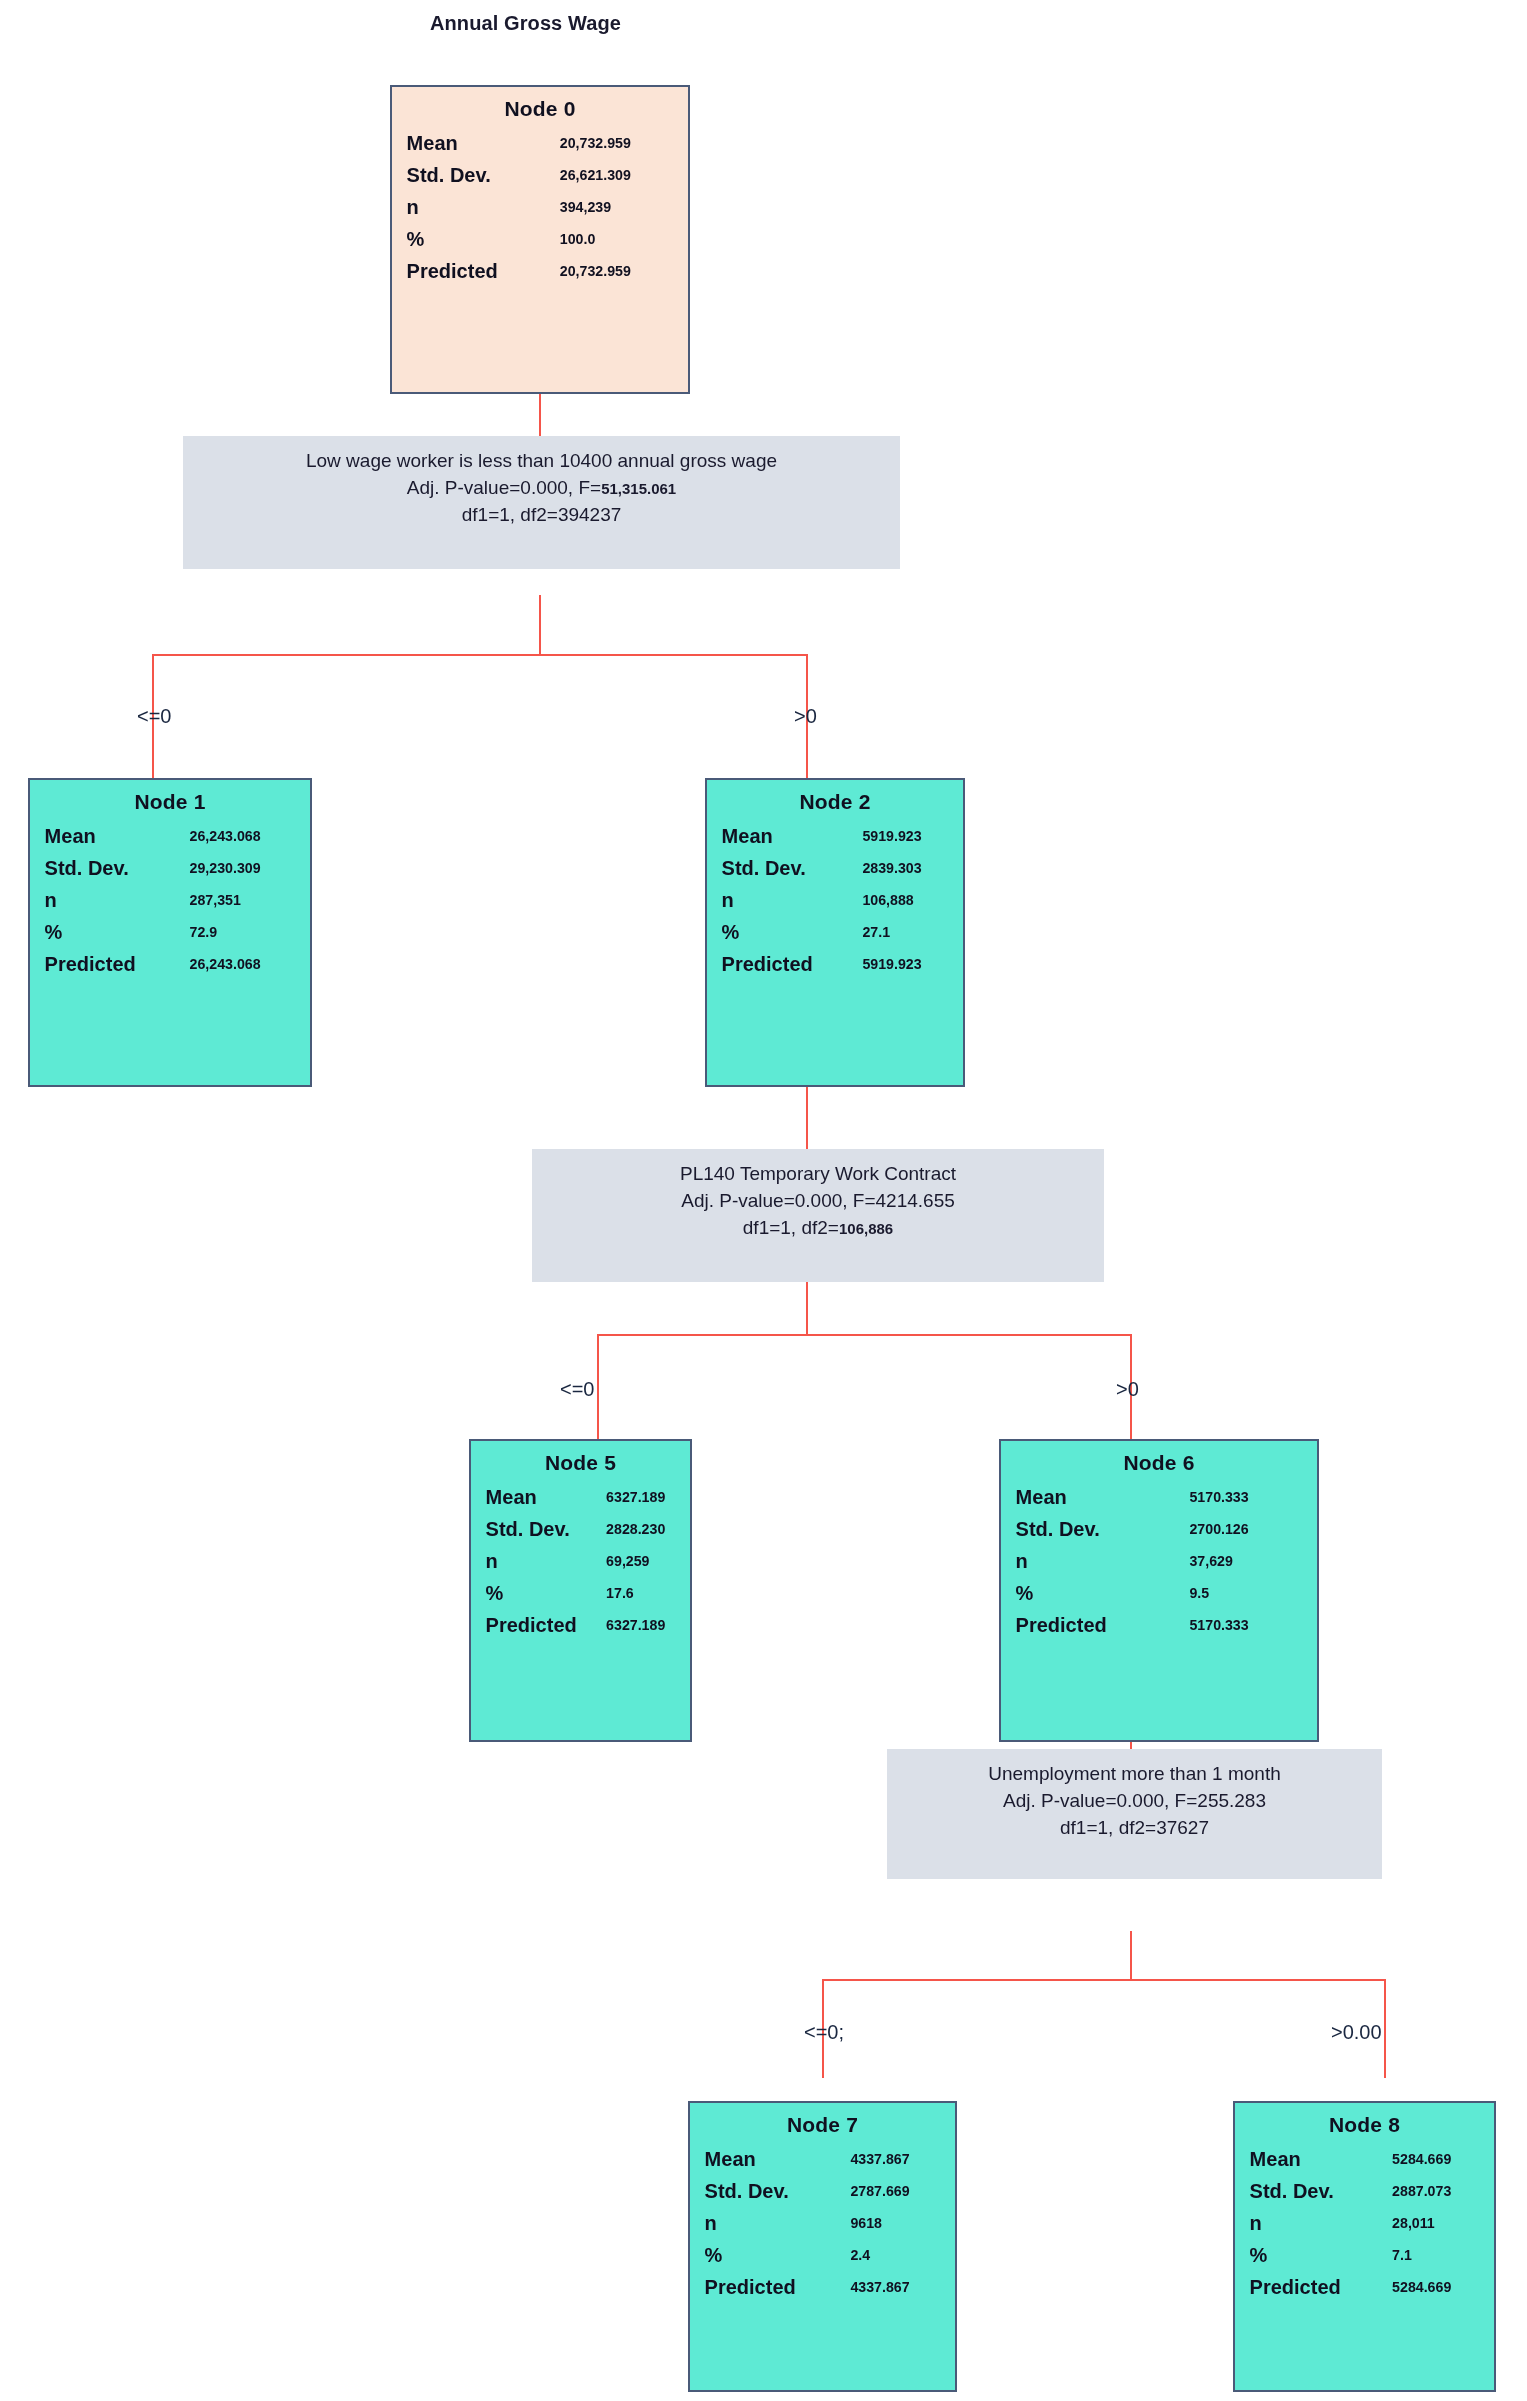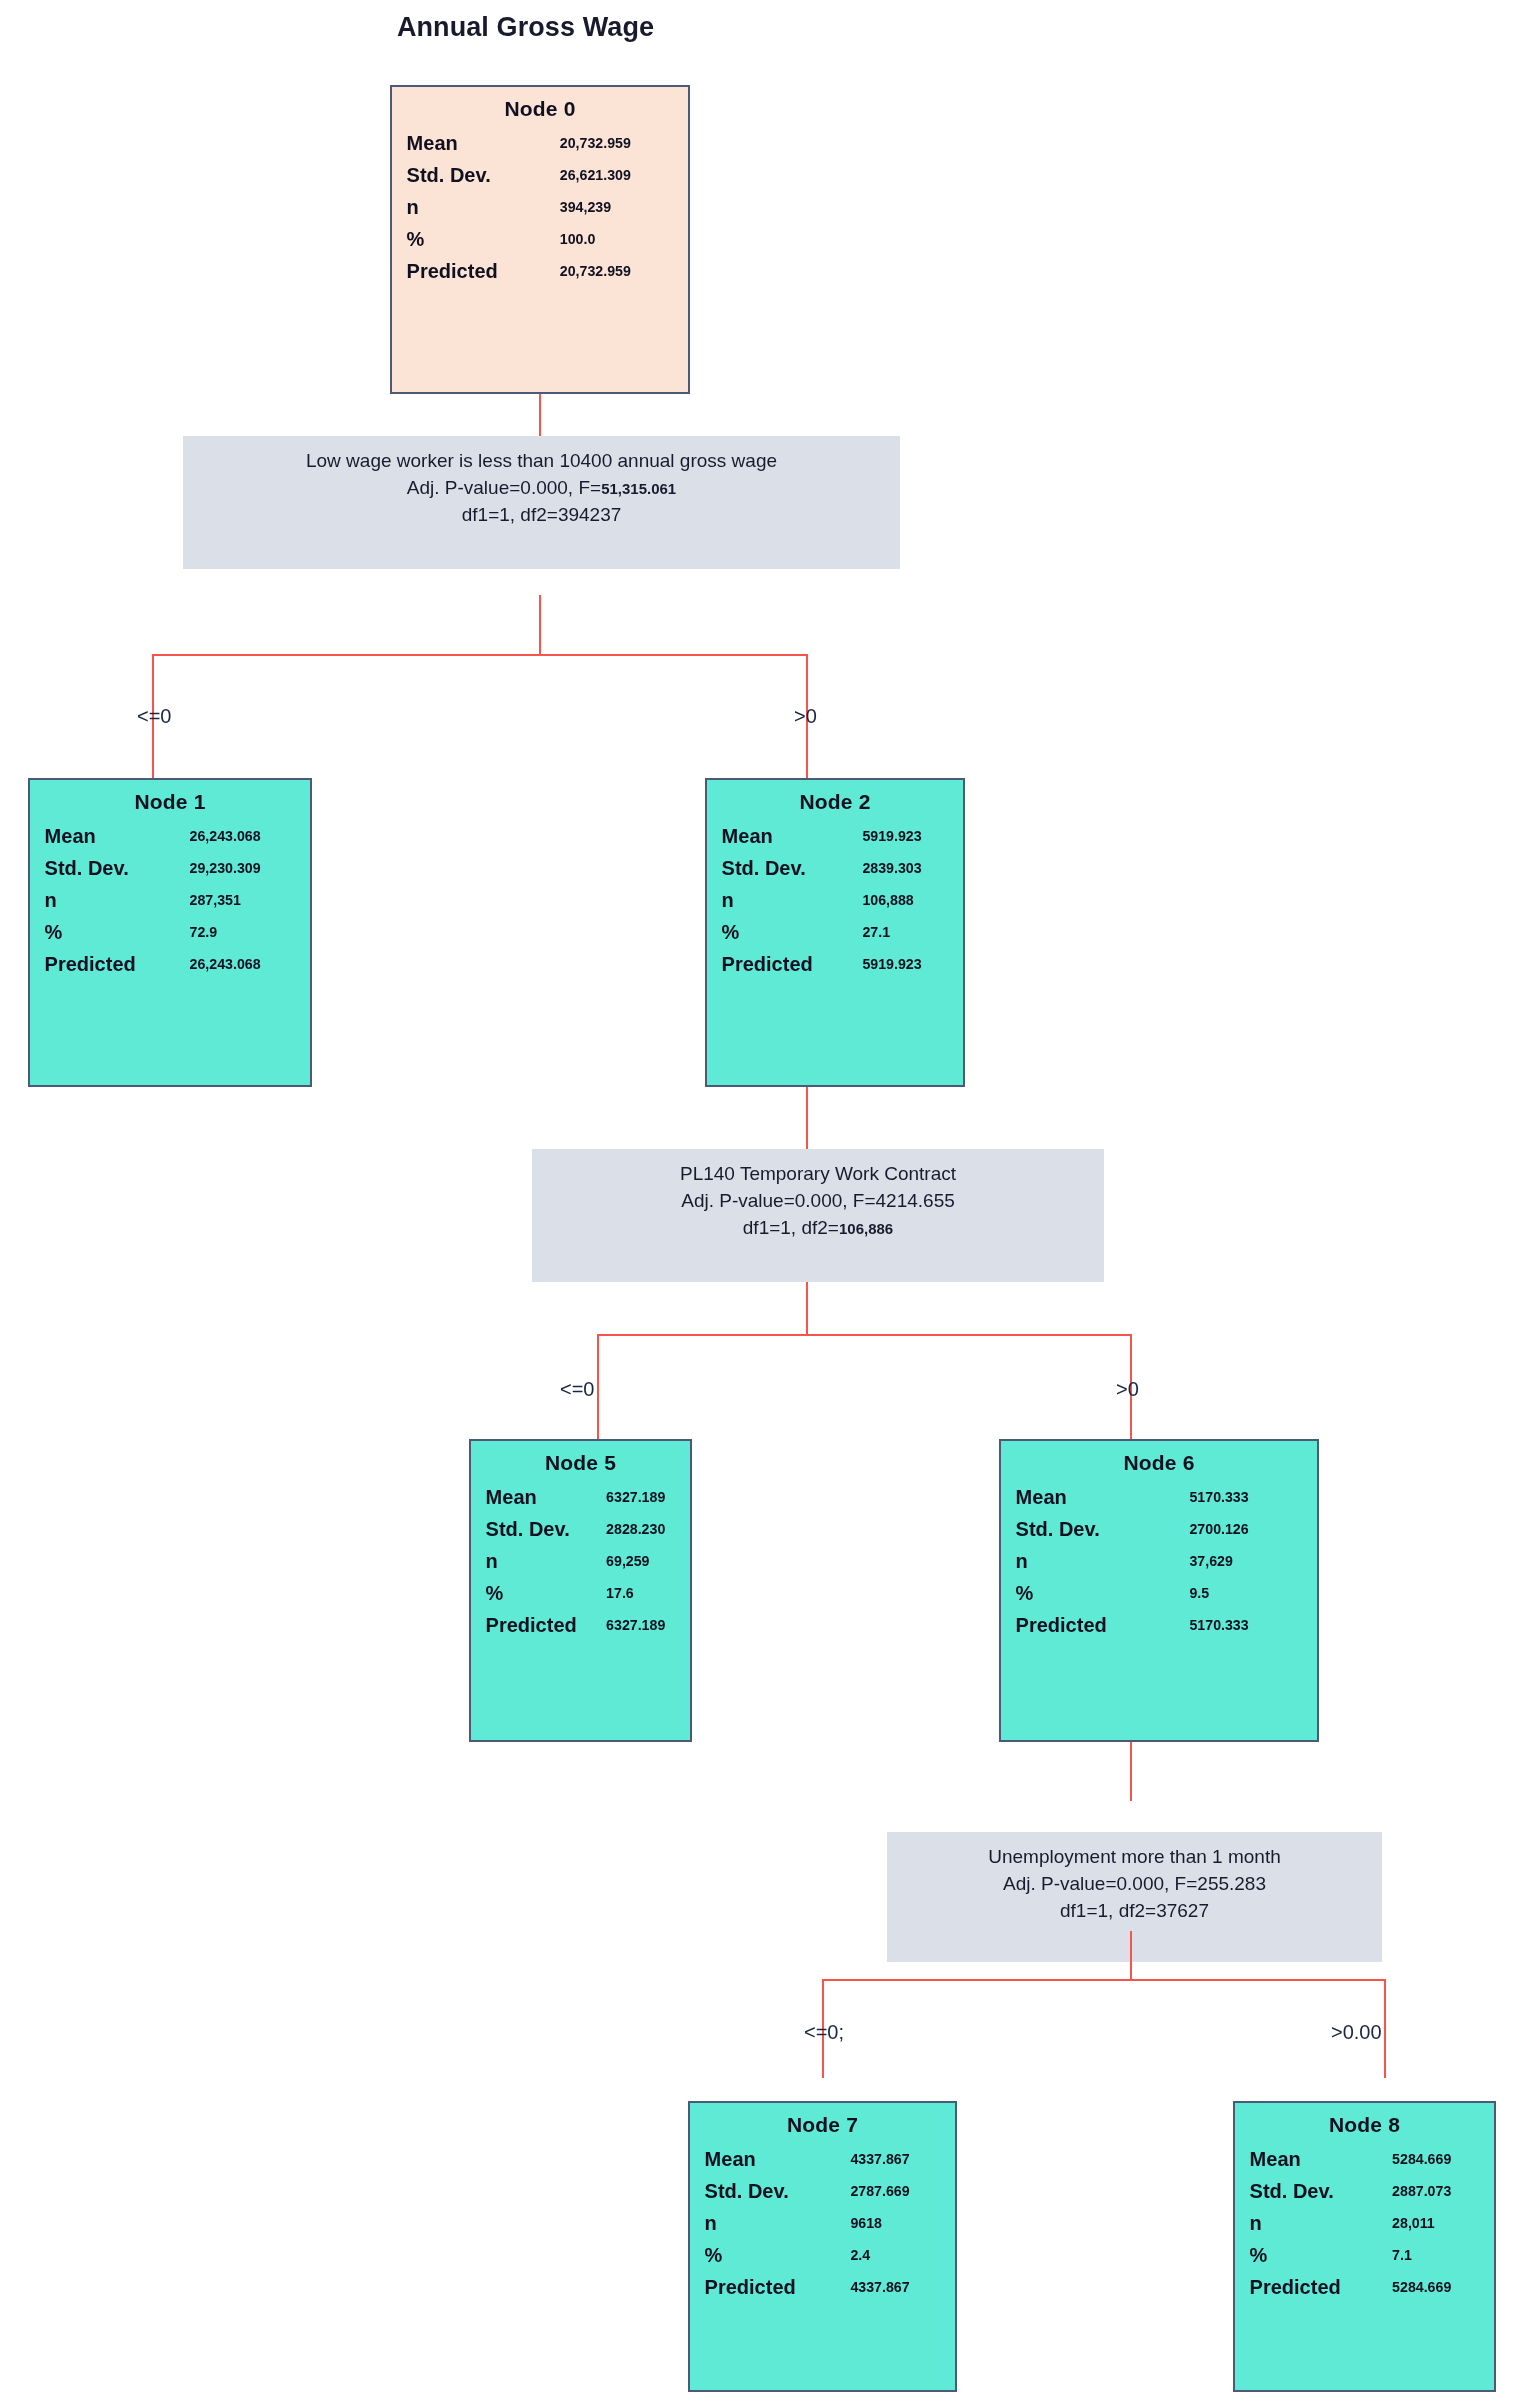--- a/index.html
+++ b/index.html
@@ -23,21 +23,21 @@
     overflow: hidden;
   }
 
   
   #chart-title {
     position: absolute;
     left: 0;
     top: 12.4px;
     width: 1051px;
     text-align: center;
-    font-size: 27px;
+    font-size: 20px;
     font-weight: bold;
     color: #1a1a2e;
     letter-spacing: 0.1px;
   }
 
   
   .node {
     position: absolute;
     box-sizing: border-box;
     border: 2.5px solid #4a5a78;
@@ -296,21 +296,21 @@
       <tr>
         <td class="lbl">Predicted</td>
         <td class="val">5170.333</td>
       </tr>
     </tbody>
       </table>
   </div>
 
   <div class="conn v" style="left:1130px; top:1742px; height:59px;"></div>
 
-  <div class="split" style="left:887px; top:1832px; width:495px; height:130px;">
+  <div class="split" style="left:887px; top:1749px; width:495px; height:130px;">
     <div class="split-line">Unemployment more than 1 month</div>
     <div class="split-line">
       <span>Adj. P-value=0.000, F=</span><span>255.283</span>
     </div>
     <div class="split-line">
       <span>df1=1, df2=</span><span>37627</span>
     </div>
   </div>
 
   <div class="conn v" style="left:1130px; top:1931px; height:48px;"></div>

